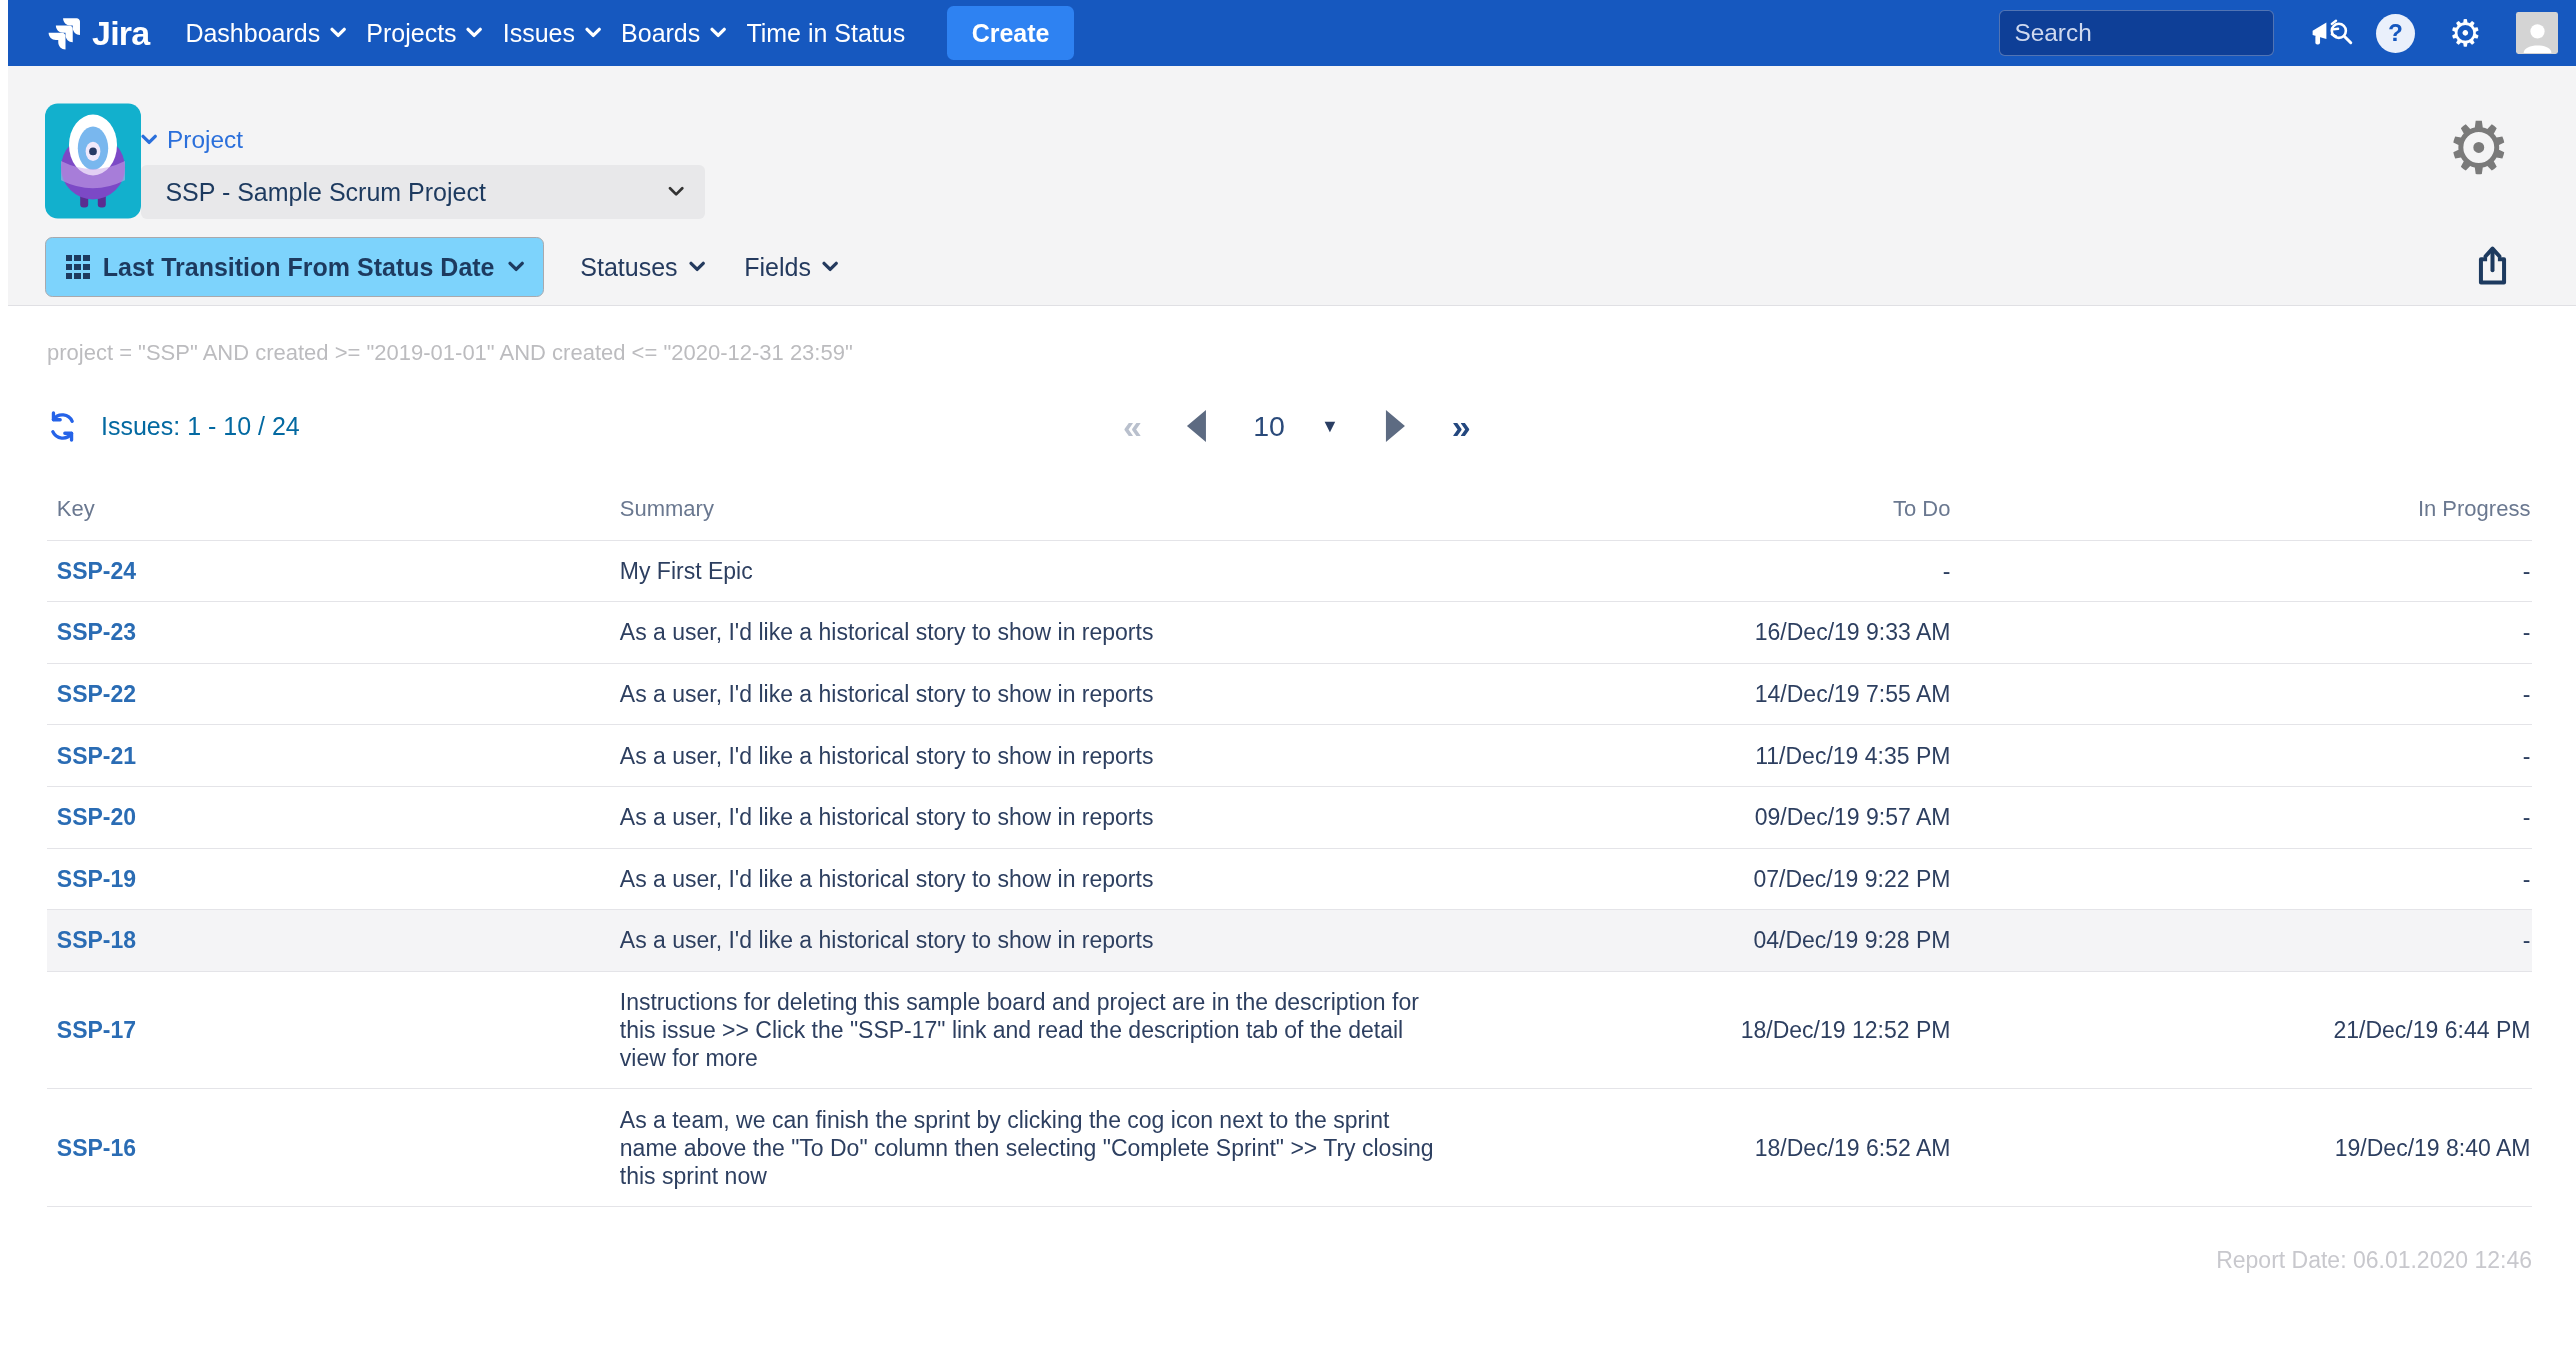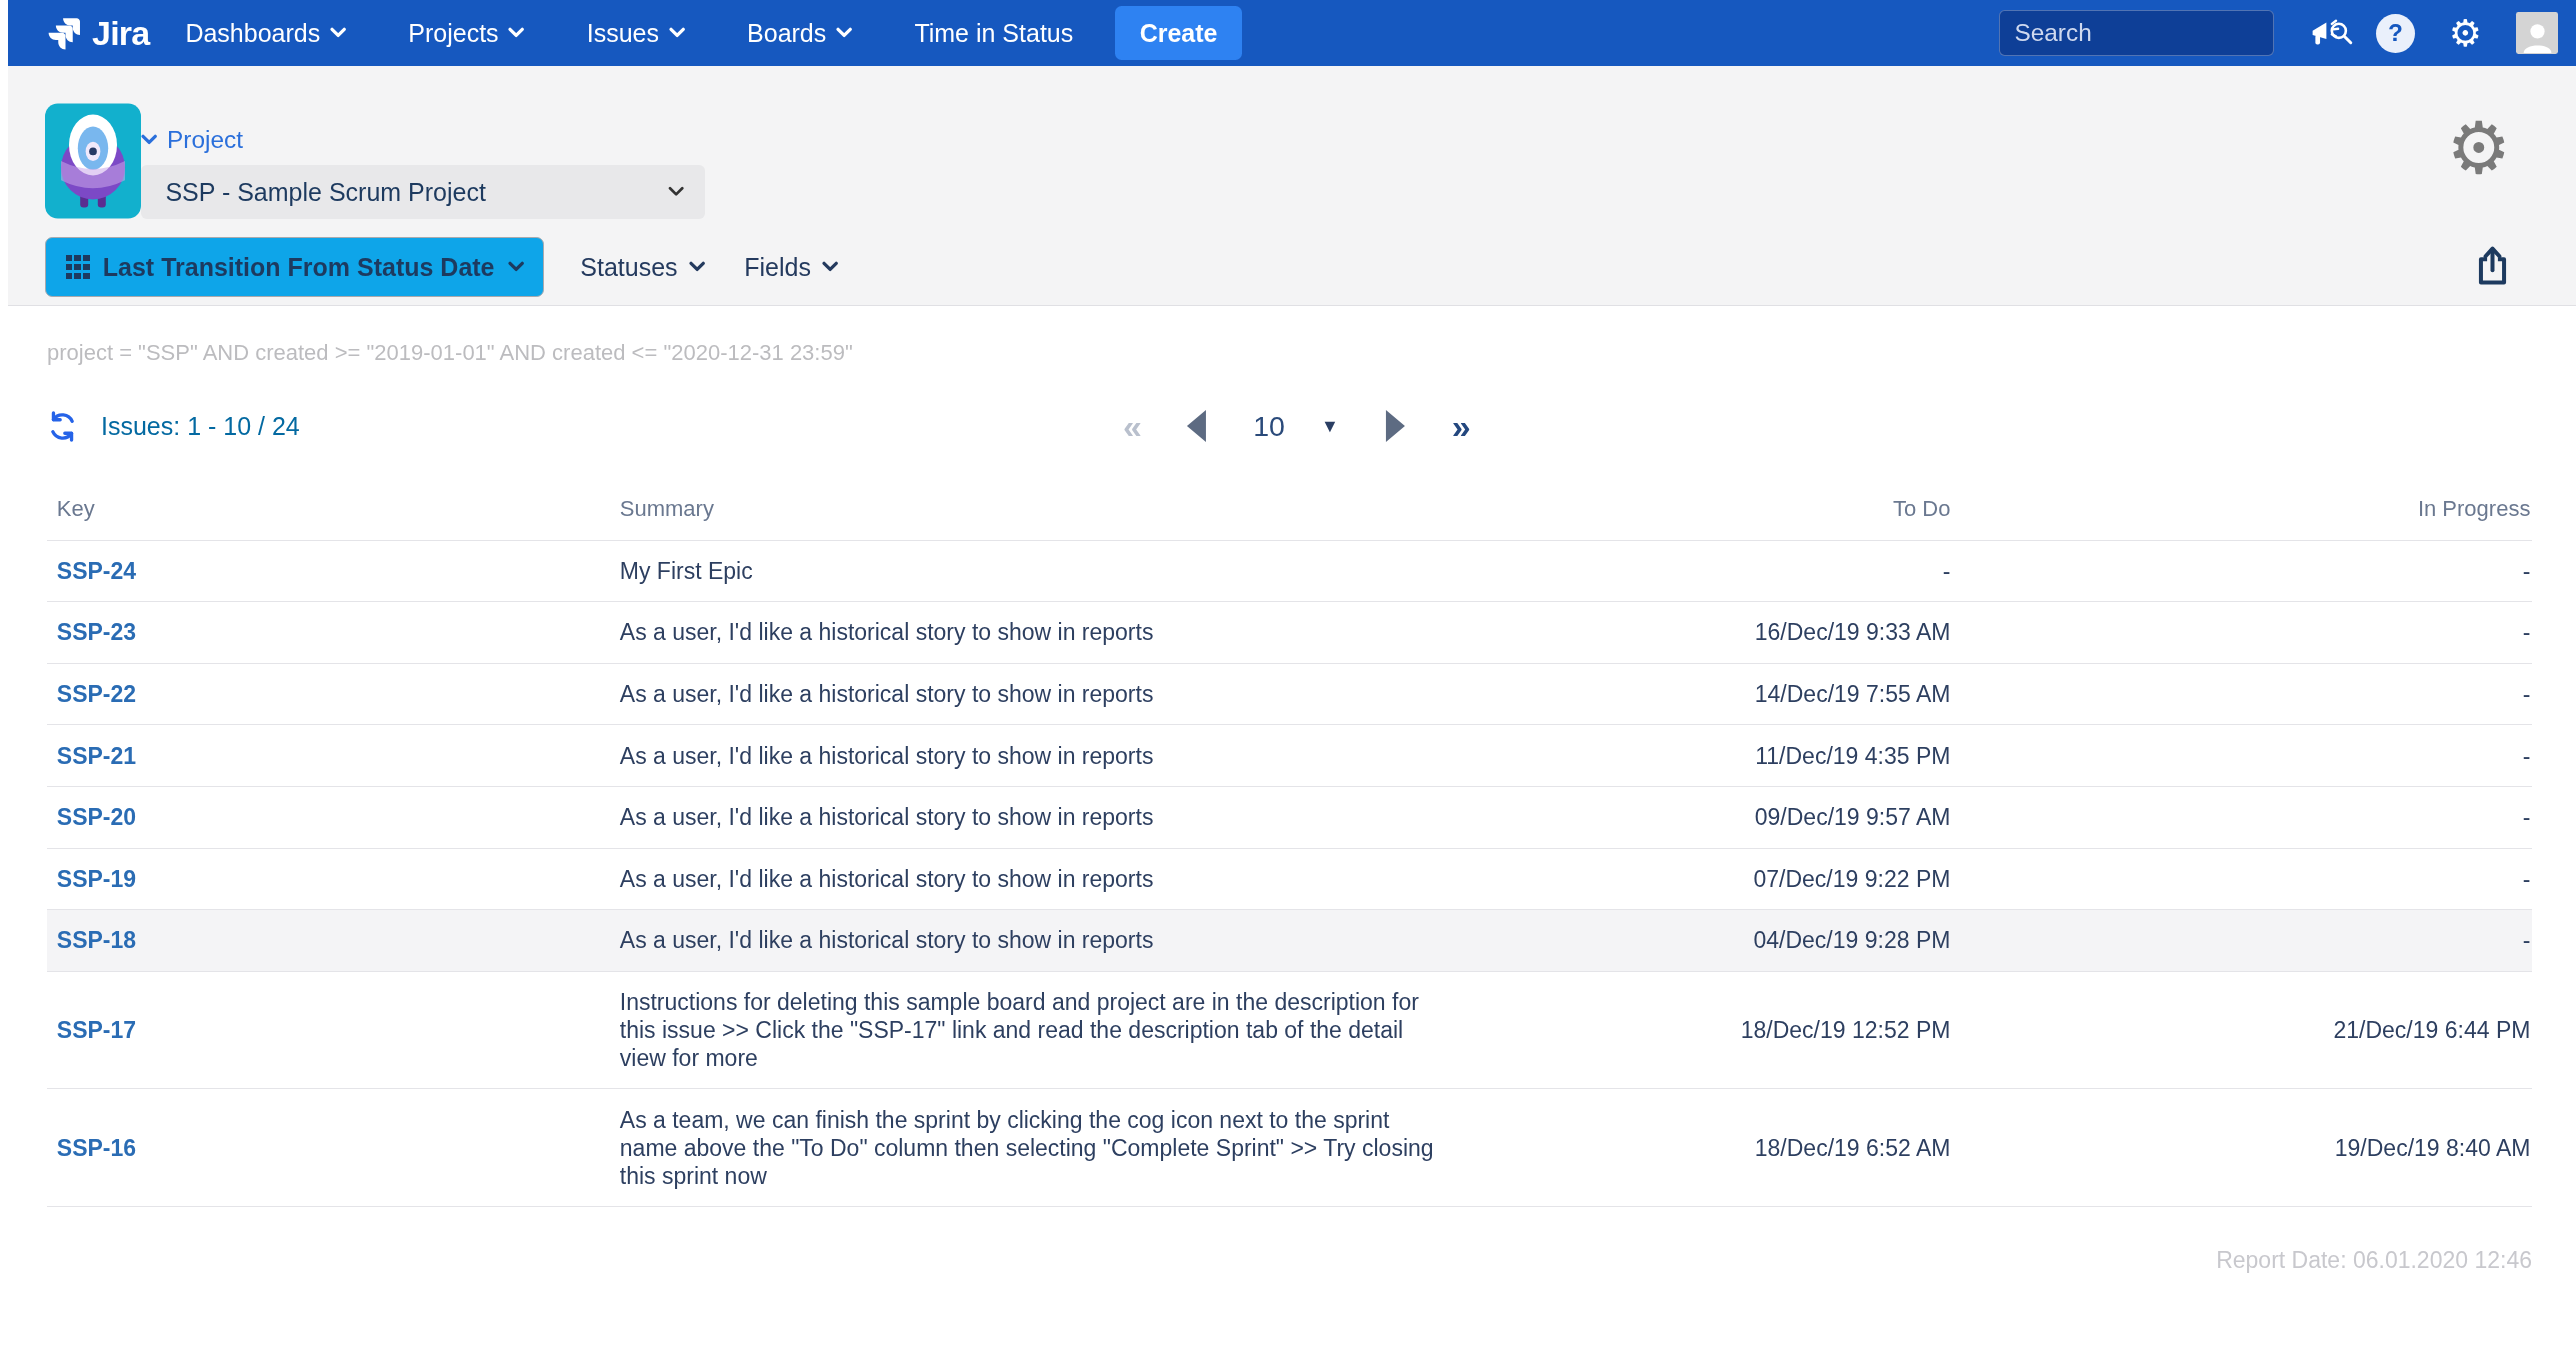--- a/index.html
+++ b/index.html
@@ -19,21 +19,21 @@
   *{box-sizing:border-box;margin:0;padding:0;}
   html,body{width:2576px;height:1350px;background:#fff;overflow:hidden;
     font-family:"Liberation Sans", sans-serif;}
   .page{width:2576px;height:1350px;display:flex;flex-direction:column;margin-left:8px;}
 
   
   .nav{height:66px;background:var(--nav-bg);display:flex;align-items:center;
     padding:0 26px 0 39px;flex-shrink:0;}
   .nav-logo{display:flex;align-items:center;gap:8.1px;margin-right:36px;}
   .nav-logo-text{color:#fff;font-size:34px;font-weight:bold;letter-spacing:-0.8px;}
-  .nav-items{display:flex;align-items:center;gap:62px;}
+  .nav-items{display:flex;align-items:center;gap:20px;}
   .nav-item{display:flex;align-items:center;gap:9.8px;color:#fff;font-size:25px;cursor:pointer;}
   .chev{width:16.3px;height:11.4px;}
   .chev svg{display:block;width:100%;height:100%;}
   .create-btn{margin-left:42px;background:var(--create-btn);color:#fff;font-size:25px;
     font-weight:bold;border:none;border-radius:6.5px;padding:12.2px 24.4px;cursor:pointer;}
   .nav-right{margin-left:auto;display:flex;align-items:center;gap:34px;justify-content:center;}
   .search-box{display:flex;align-items:center;background:#0e3f97;
     border:0.8px solid rgba(255,255,255,.28);border-radius:5.7px;width:275px;height:46px;
     padding:0 14.6px;}
   .search-box input{flex:1;background:transparent;border:none;outline:none;color:#fff;
@@ -53,21 +53,21 @@
   .proj-avatar{width:96px;height:116px;border-radius:11.4px;flex-shrink:0;}
   .proj-col{display:flex;flex-direction:column;gap:11.4px;}
   .proj-label{display:flex;align-items:center;gap:9.8px;color:#2a6fdb;font-size:24.4px;
     cursor:pointer;margin-top:4.9px;}
   .proj-select{width:564px;height:54px;background:#e8e8ea;border-radius:5.7px;
     display:flex;align-items:center;justify-content:space-between;padding:0 21px 0 24.4px;
     color:var(--text-navy);font-size:25px;cursor:pointer;}
   .big-gear{position:absolute;right:73px;top:46px;color:#7a7a7a;font-size:72px;line-height:1;cursor:pointer;}
   .toolbar{display:flex;align-items:center;margin-top:18px;position:relative;}
   .field-btn{display:flex;align-items:center;gap:13px;border:1.6px solid #a9a9ad;border-radius:7.3px;
-    background:#0ea5e9;height:60px;padding:0 19.5px;color:var(--text-navy);font-size:25px;
+    background:#7dd3fc;height:60px;padding:0 19.5px;color:var(--text-navy);font-size:25px;
     font-weight:bold;cursor:pointer;}
   .grid-icon{display:grid;grid-template-columns:repeat(3,6.5px);grid-template-rows:repeat(3,6.5px);
     gap:2.4px;}
   .grid-icon i{background:var(--text-navy);display:block;}
   .tb-dd{display:flex;align-items:center;gap:11.4px;color:#243a5e;font-size:25px;cursor:pointer;}
   .tb-dd.statuses{margin-left:36px;}
   .tb-dd.fields{margin-left:39px;}
   .date-group{display:flex;align-items:center;gap:14.6px;margin-left:324px;color:#24395c;
     font-size:27px;cursor:pointer;}
   .date-word{color:#24395c;margin:0 8.1px;}

